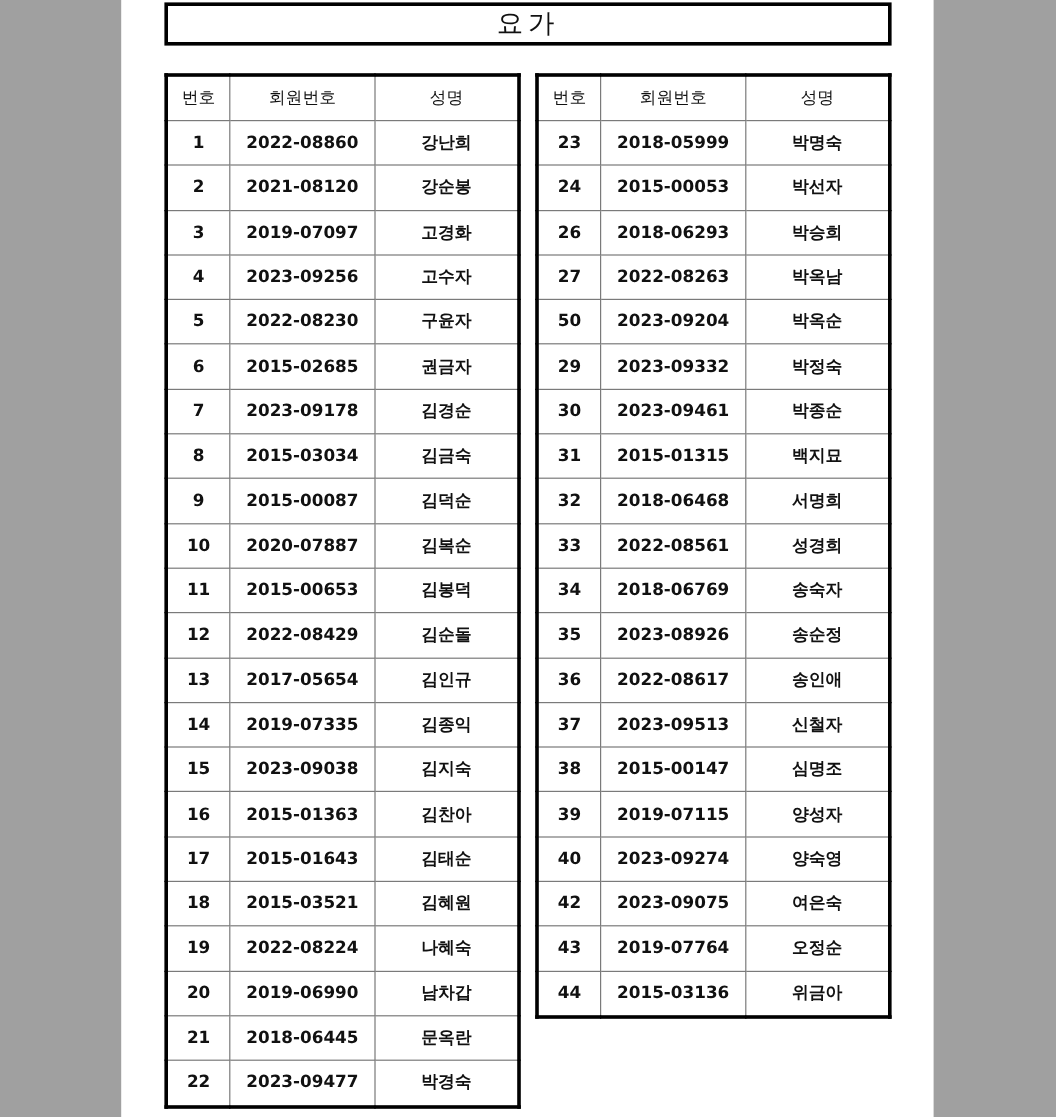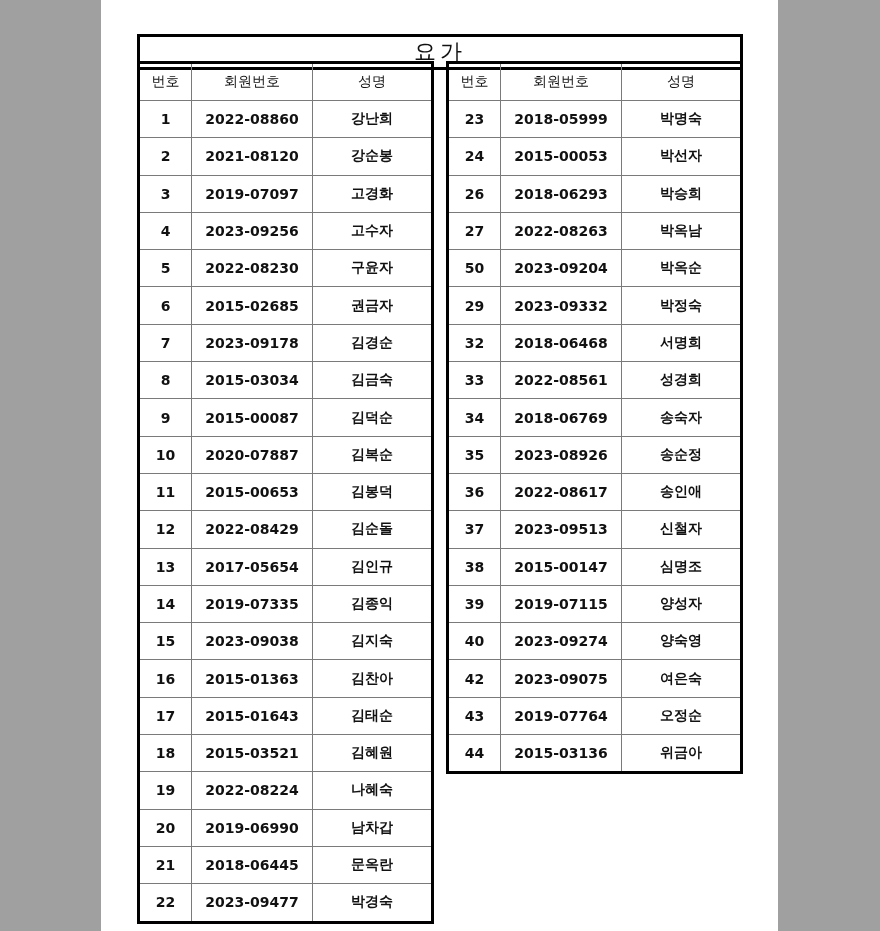--- a/index.html
+++ b/index.html
@@ -19,21 +19,21 @@
     position: absolute;
     left: 101px;
     top: 0;
     width: 677px;
     height: 931px;
     background: #ffffff;
   }
   .title-box {
     position: absolute;
     left: 36px;
-    top: 34px;
+    top: 2px;
     width: 600px;
     height: 30px;
     border: 3px solid #000;
     display: flex;
     align-items: center;
     justify-content: center;
     font-size: 22px;
     letter-spacing: 4px;
     font-weight: normal;
   }
@@ -240,20 +240,30 @@
           <td>50</td>
           <td>2023-09204</td>
           <td>박옥순</td>
         </tr>
         <tr>
           <td>29</td>
           <td>2023-09332</td>
           <td>박정숙</td>
         </tr>
         <tr>
+          <td>30</td>
+          <td>2023-09461</td>
+          <td>박종순</td>
+        </tr>
+        <tr>
+          <td>31</td>
+          <td>2015-01315</td>
+          <td>백지묘</td>
+        </tr>
+        <tr>
           <td>32</td>
           <td>2018-06468</td>
           <td>서명희</td>
         </tr>
         <tr>
           <td>33</td>
           <td>2022-08561</td>
           <td>성경희</td>
         </tr>
         <tr>

